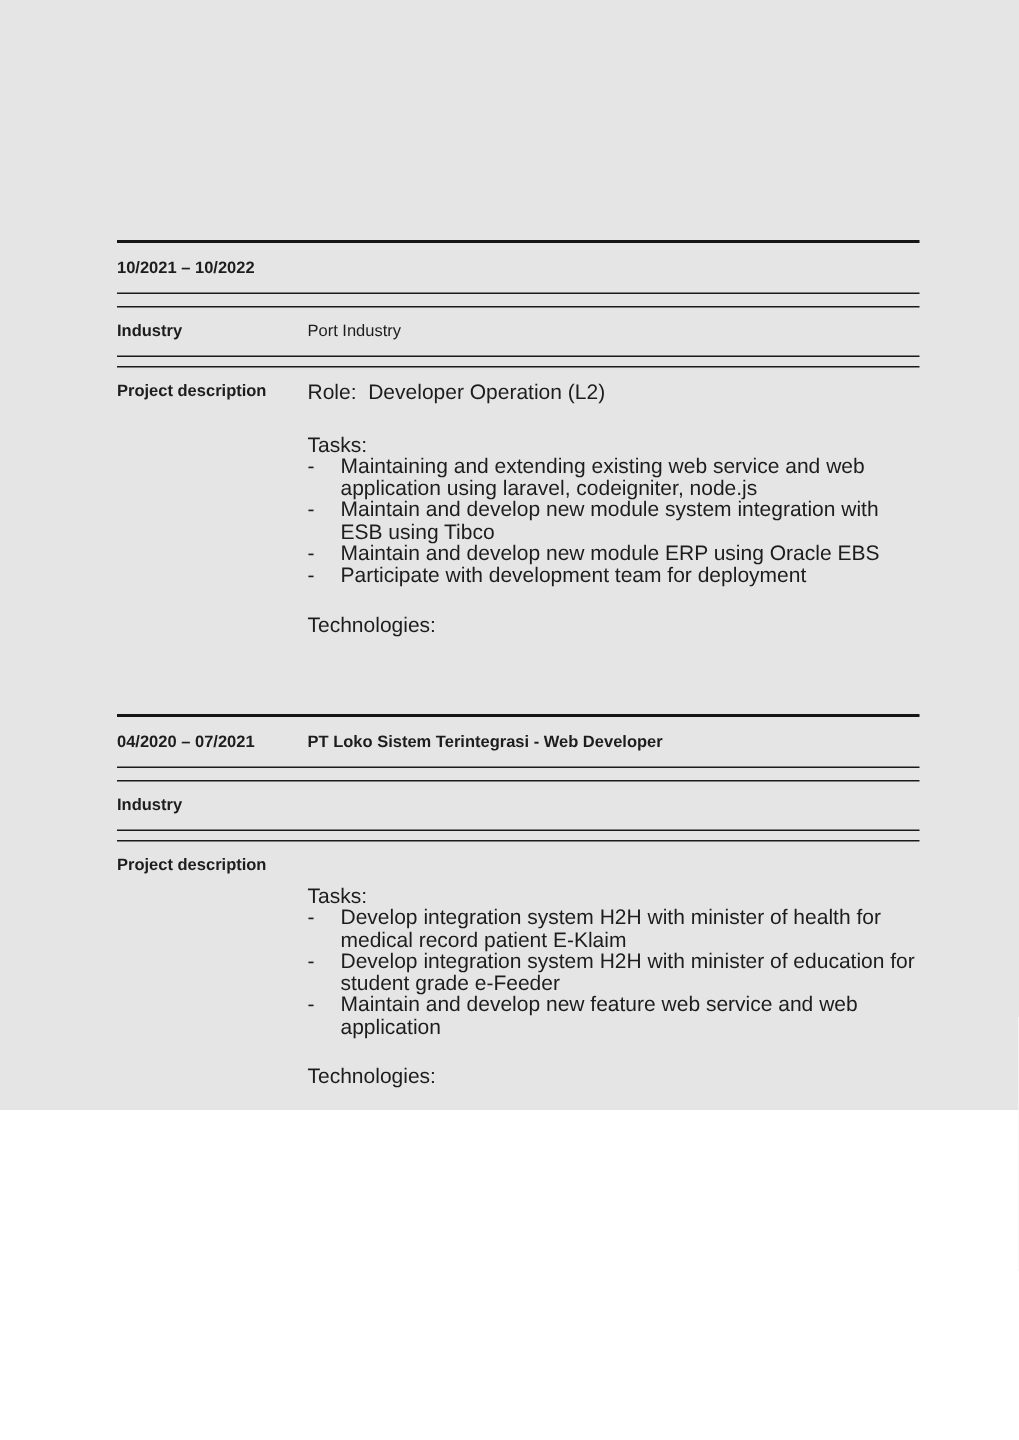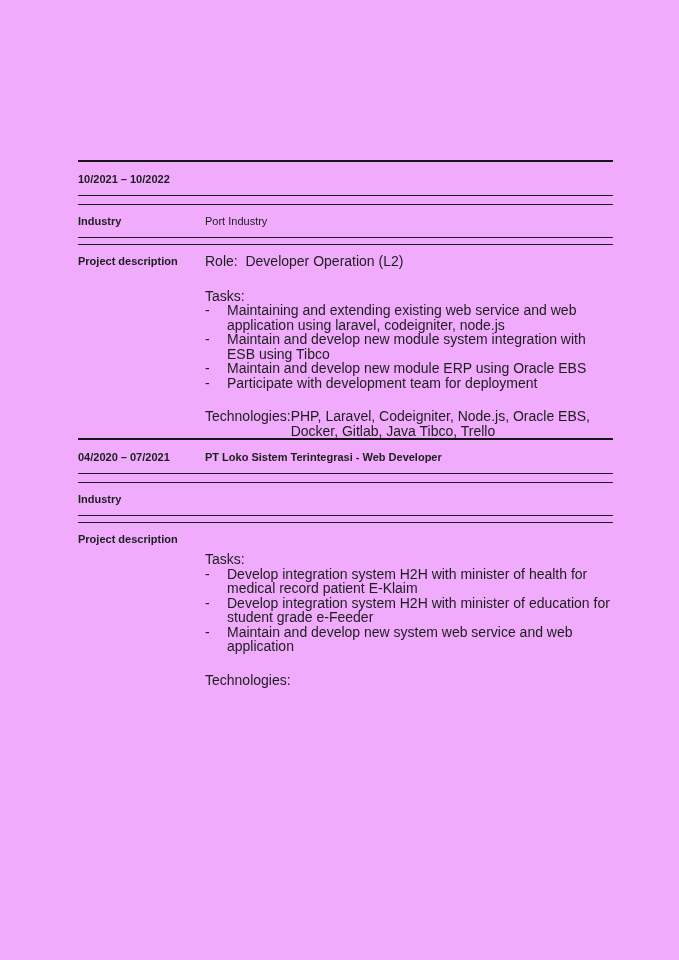--- a/index.html
+++ b/index.html
@@ -5,27 +5,27 @@
   * { margin:0; padding:0; box-sizing:border-box; }
   html,body { background:#ffffff; }
   body {
     width:679px; height:960px;
     font-family:"Liberation Sans", sans-serif;
     color:#1d1d1d;
     -webkit-font-smoothing:antialiased;
   }
   .page {
     position:relative;
-    width:679px; height:960px;
-    background:#f0abfc;
+    width:679px; height:740px;
+    background:#e5e5e5;
     padding:160px 66px 0 78px;
     overflow:hidden;
   }
   .entry { border-top:2.5px solid #161616; }
-  .entry + .entry { }
+  .entry + .entry { margin-top:52px; }
 
   .row { display:flex; align-items:flex-start; }
   .col-label {
     flex:0 0 127px; width:127px;
     font-weight:bold; font-size:11px; line-height:14px;
     padding-right:8px;
   }
   .col-content { flex:1; font-size:11px; line-height:14px; min-width:0; }
 
   .row-header { padding:10px 0 9px; border-bottom:1px solid #1a1a1a; }
@@ -87,21 +87,20 @@
             <span class="dash">-</span>
             <span class="task-text">Maintain and develop new module ERP using Oracle EBS</span>
           </li>
           <li>
             <span class="dash">-</span>
             <span class="task-text">Participate with development team for deployment</span>
           </li>
         </ul>
         <div class="tech">
           <span class="tech-label">Technologies:</span>
-          <span class="tech-value">PHP, Laravel, Codeigniter, Node.js, Oracle EBS, Docker, Gitlab, Java Tibco, Trello</span>
         </div>
       </div>
     </div>
   </section>
 
   <section class="entry">
     <div class="row row-header">
       <div class="col-label">04/2020 – 07/2021</div>
       <div class="col-content">PT Loko Sistem Terintegrasi - Web Developer</div>
     </div>
@@ -116,21 +115,21 @@
           <li>
             <span class="dash">-</span>
             <span class="task-text">Develop integration system H2H with minister of health for medical record patient E-Klaim</span>
           </li>
           <li>
             <span class="dash">-</span>
             <span class="task-text">Develop integration system H2H with minister of education for student grade e-Feeder</span>
           </li>
           <li>
             <span class="dash">-</span>
-            <span class="task-text">Maintain and develop new system web service and web application</span>
+            <span class="task-text">Maintain and develop new feature web service and web application</span>
           </li>
         </ul>
         <div class="tech">
           <span class="tech-label">Technologies:</span>
         </div>
       </div>
     </div>
   </section>
 
 </div>

